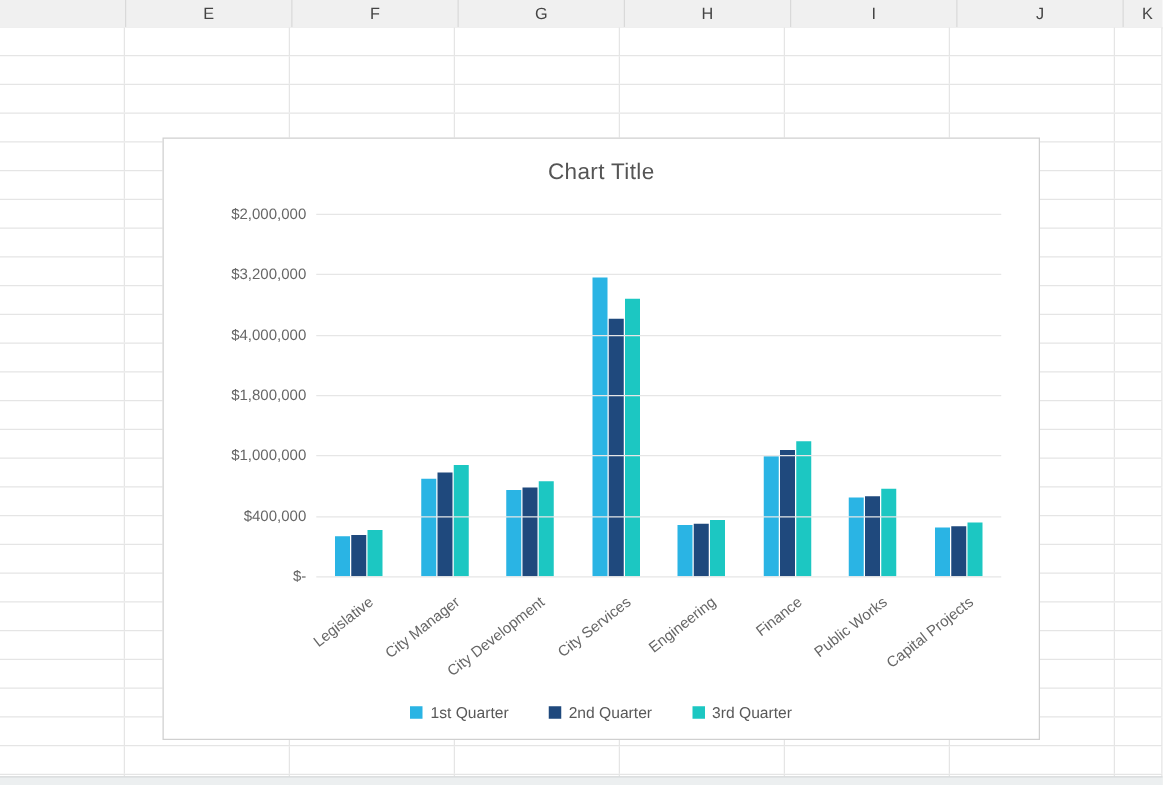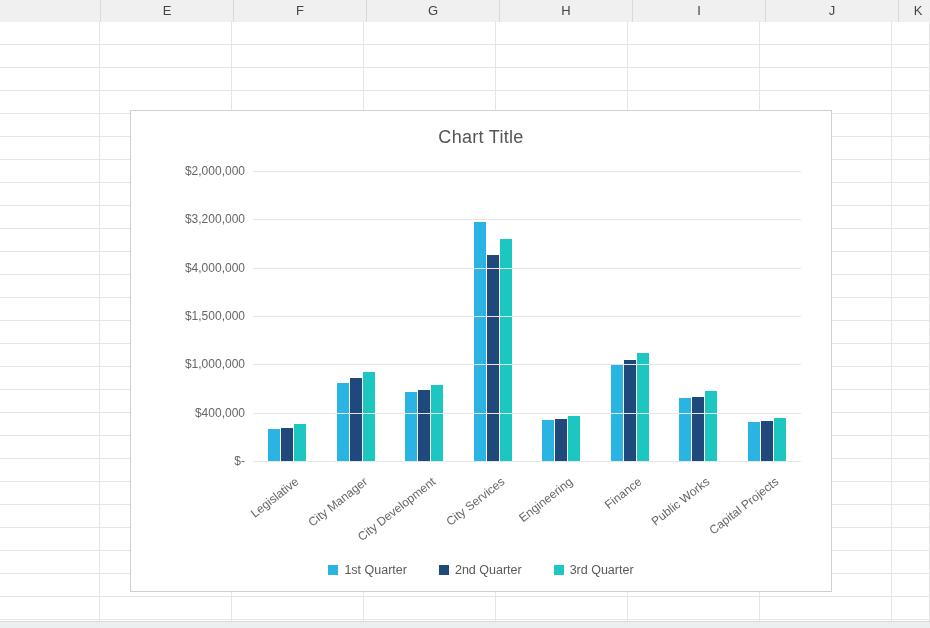--- a/index.html
+++ b/index.html
@@ -467,21 +467,21 @@
         </div>
       <div id="y-axis"></div>
       <div id="x-axis"></div>
     <div class="gridline" style="top: 300px; left: 100px; right: 8px;"></div>
         <div class="y-tick" style="top: 300px;">$-</div>
         <div class="gridline" style="top: 251.667px; left: 100px; right: 8px;"></div>
         <div class="y-tick" style="top: 251.667px;">$400,000</div>
         <div class="gridline" style="top: 203.333px; left: 100px; right: 8px;"></div>
         <div class="y-tick" style="top: 203.333px;">$1,000,000</div>
         <div class="gridline" style="top: 155px; left: 100px; right: 8px;"></div>
-        <div class="y-tick" style="top: 155px;">$1,500,000</div>
+        <div class="y-tick" style="top: 155px;">$1,800,000</div>
         <div class="gridline" style="top: 106.667px; left: 100px; right: 8px;"></div>
         <div class="y-tick" style="top: 106.667px;">$4,000,000</div>
         <div class="gridline" style="top: 58.3333px; left: 100px; right: 8px;"></div>
         <div class="y-tick" style="top: 58.3333px;">$3,200,000</div>
         <div class="gridline" style="top: 10px; left: 100px; right: 8px;"></div>
         <div class="y-tick" style="top: 10px;">$2,000,000</div>
         <div class="cat-label" style="left: 44.25px; width: 100px; top: 312px;">Legislative</div>
         <div class="cat-label" style="left: 112.75px; width: 100px; top: 312px;">City Manager</div>
         <div class="cat-label" style="left: 181.25px; width: 100px; top: 312px;">City Development</div>
         <div class="cat-label" style="left: 249.75px; width: 100px; top: 312px;">City Services</div>

